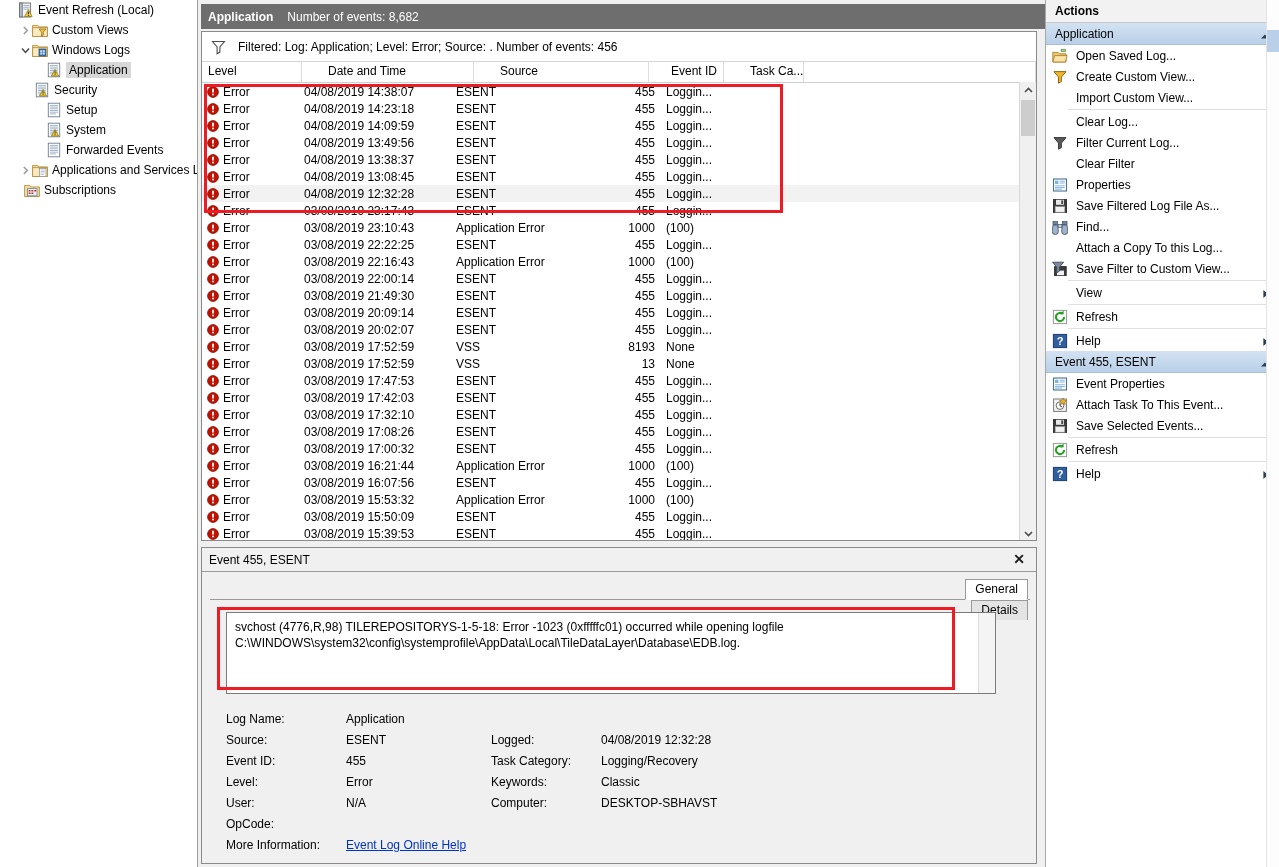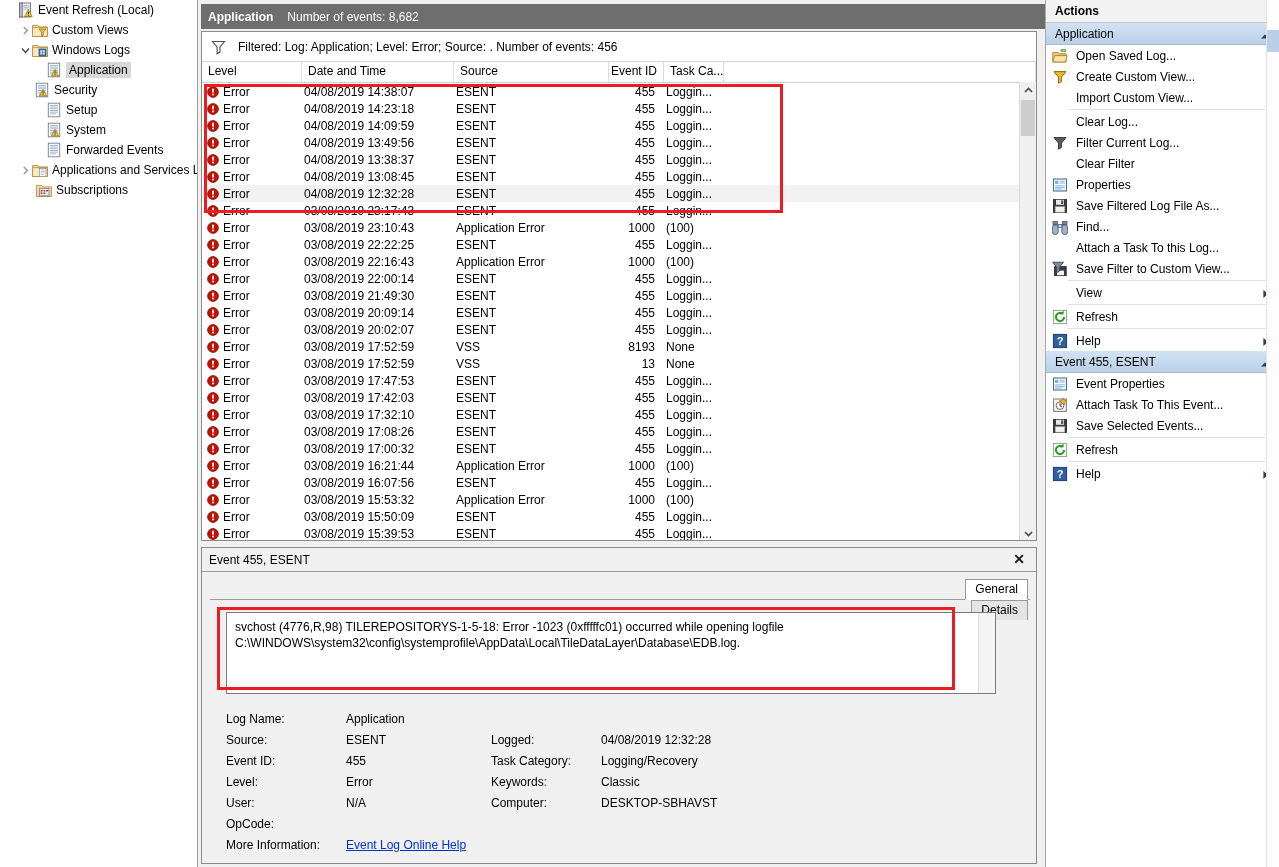--- a/index.html
+++ b/index.html
@@ -90,20 +90,21 @@
   }
   .funnel { width:18px; height:16px; margin-right:10px; flex:0 0 18px; }
 
   #col-header {
     position:relative;
     display:flex;
     height:20px;
     background:#ffffff;
     border-bottom:1px solid #cfcfcf;
     font-size:12px;
+    gap:20px;
   }
   #col-header .col {
     position:relative;
     box-sizing:border-box;
     border-right:1px solid #dcdcdc;
     padding:2px 0 0 6px;
     overflow:hidden;
     white-space:nowrap;
   }
   #col-header .col.num { text-align:right; padding-right:6px; padding-left:0; }
@@ -395,21 +396,21 @@
             </svg>
           </span>
           <span class="tree-icon"><svg width="16" height="16" viewBox="0 0 16 16">
               <path d="M0.6 3.4h5.2l1.1 1.5h8.5v9.6H0.6z" fill="#f6dca0" stroke="#b68f3e" stroke-width="0.9"></path>
               <path d="M0.6 5.6h14.8v8.9H0.6z" fill="#fae9bf" stroke="#b68f3e" stroke-width="0.9"></path>
               <rect x="7.5" y="6.5" width="6.5" height="8" fill="#ffffff" stroke="#8a8a8a" stroke-width="0.7"></rect>
               <path d="M8.6 8h4.2M8.6 9.5h4.2M8.6 11h4.2M8.6 12.5h3" stroke="#9db3cb" stroke-width="0.7"></path>
             </svg></span>
           <span class="tree-label">Applications and Services Log</span>
         </div>
-        <div class="tree-row" style="padding-left: 22px;">
+        <div class="tree-row" style="padding-left: 10px;">
           <span class="expander none"></span>
           <span class="tree-icon"><svg width="16" height="16" viewBox="0 0 16 16">
               <path d="M0.6 3.4h5.2l1.1 1.5h8.5v9.6H0.6z" fill="#f6dca0" stroke="#b68f3e" stroke-width="0.9"></path>
               <rect x="3.4" y="6.6" width="9.6" height="7.2" fill="#eef3f8" stroke="#6f7f92" stroke-width="0.8"></rect>
               <path d="M4.6 8h2v1.6h-2z M7.4 8h2v1.6h-2z M10.2 8h2v1.6h-2z M4.6 10.4h2v1.6h-2z M7.4 10.4h2v1.6h-2z" fill="#b03a3a"></path>
             </svg></span>
           <span class="tree-label">Subscriptions</span>
         </div>
       </div>
   </div>
@@ -969,21 +970,21 @@
               <rect x="1" y="2.6" width="4.6" height="3" fill="#6f85a0" stroke="#3d4d62" stroke-width="0.7"></rect>
               <rect x="10.4" y="2.6" width="4.6" height="3" fill="#6f85a0" stroke="#3d4d62" stroke-width="0.7"></rect>
               <path d="M1 6h4.6l0.8 6.4a2.3 2.3 0 0 1-6.2 0z" fill="#9db4cc" stroke="#3d4d62" stroke-width="0.8"></path>
               <path d="M15 6h-4.6l-0.8 6.4a2.3 2.3 0 0 0 6.2 0z" fill="#9db4cc" stroke="#3d4d62" stroke-width="0.8"></path>
               <rect x="6.2" y="5.4" width="3.6" height="3.2" fill="#cfdbe8" stroke="#3d4d62" stroke-width="0.7"></rect>
             </svg></span>
           <span class="act-label">Find...</span>
         </div>
         <div class="act-item">
           <span class="act-icon"></span>
-          <span class="act-label">Attach a Task To this Log...</span>
+          <span class="act-label">Attach a Copy To this Log...</span>
         </div>
         <div class="act-item">
           <span class="act-icon"><svg width="16" height="16" viewBox="0 0 16 16">
               <rect x="2.6" y="5.6" width="11.6" height="9" fill="#3a3a3a" stroke="#1f1f1f" stroke-width="0.8"></rect>
               <rect x="5" y="9.6" width="7" height="4.6" fill="#f2f2f2"></rect>
               <path d="M0.6 1.2h11l-4.2 5v4l-2.7 1.6V6.2z" fill="#7d8a99" stroke="#3d4d62" stroke-width="0.9"></path>
             </svg></span>
           <span class="act-label">Save Filter to Custom View...</span>
         </div>
         <div class="act-sep"></div>

